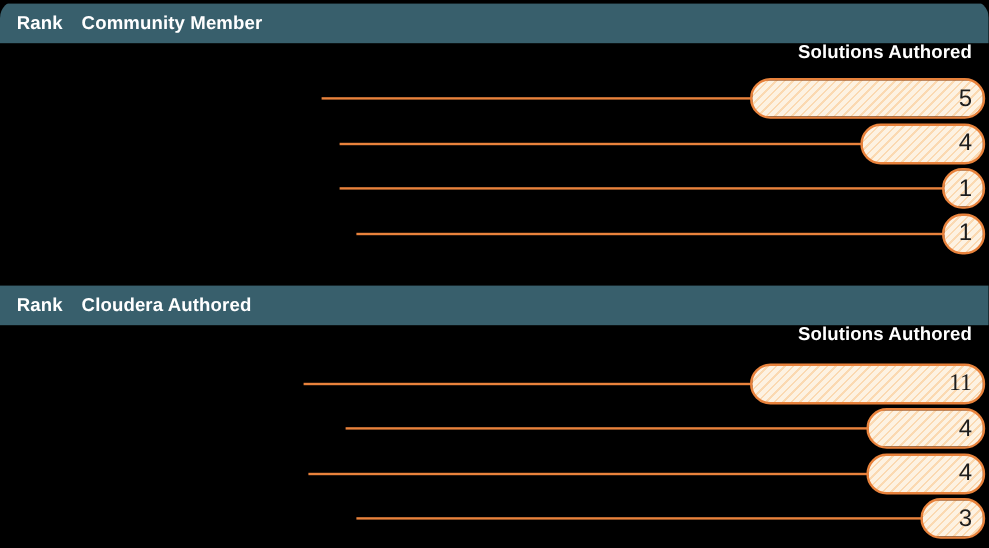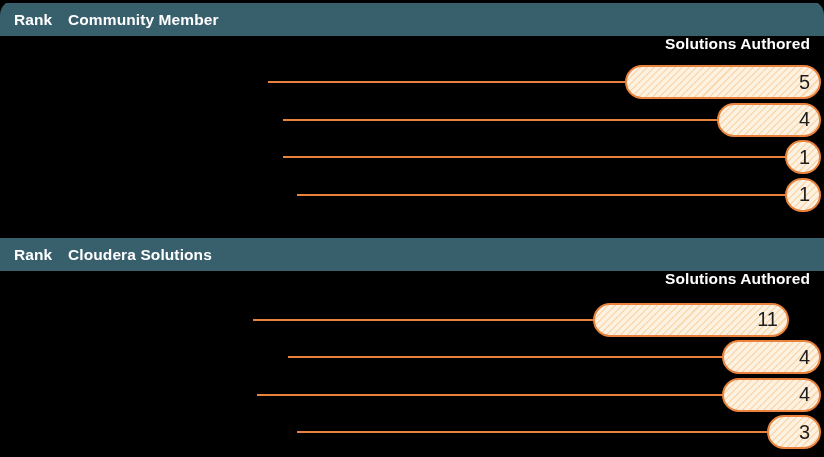--- a/index.html
+++ b/index.html
@@ -84,26 +84,26 @@
   </div>
 
   <div class="bar-line" style="left: 297px; width: 492px; top: 193.5px;"></div>
   <div class="pill" style="left: 785px; top: 177.5px; width: 36px; height: 34px;">
     <span class="pill-value">1</span>
   </div>
 </div>
 
   <div class="table-header" style="top: 238px; height: 33px;">
     <span class="header-rank">Rank</span>
-    <span class="header-member">Cloudera Solutions</span>
+    <span class="header-member">Cloudera Authored</span>
     <span class="header-metric">Solutions Authored</span>
   </div>
   <div class="rows-layer">
   <div class="bar-line" style="left: 253px; width: 376px; top: 318.5px;"></div>
-  <div class="pill" style="left: 593px; top: 302.5px; width: 196px; height: 34px;">
+  <div class="pill" style="left: 625px; top: 302.5px; width: 196px; height: 34px; font-family: Liberation Serif, serif;">
     <span class="pill-value">11</span>
   </div>
 
   <div class="bar-line" style="left: 288px; width: 438px; top: 356px;"></div>
   <div class="pill" style="left: 722px; top: 340px; width: 99px; height: 34px;">
     <span class="pill-value">4</span>
   </div>
 
   <div class="bar-line" style="left: 257px; width: 469px; top: 393.5px;"></div>
   <div class="pill" style="left: 722px; top: 377.5px; width: 99px; height: 34px;">

